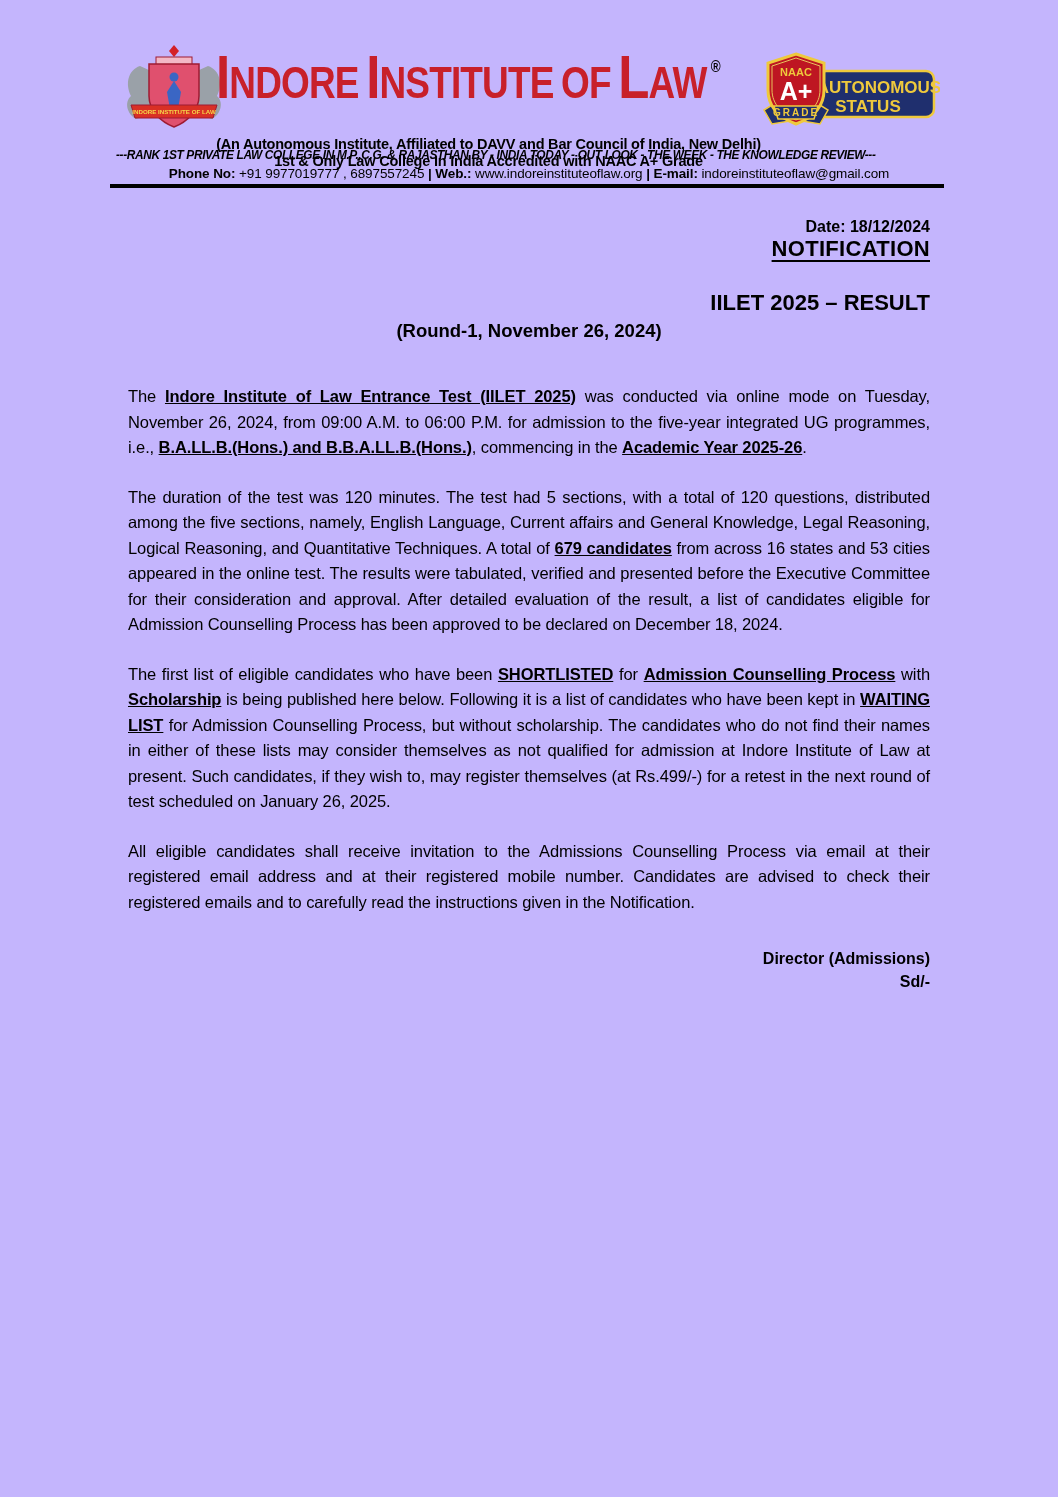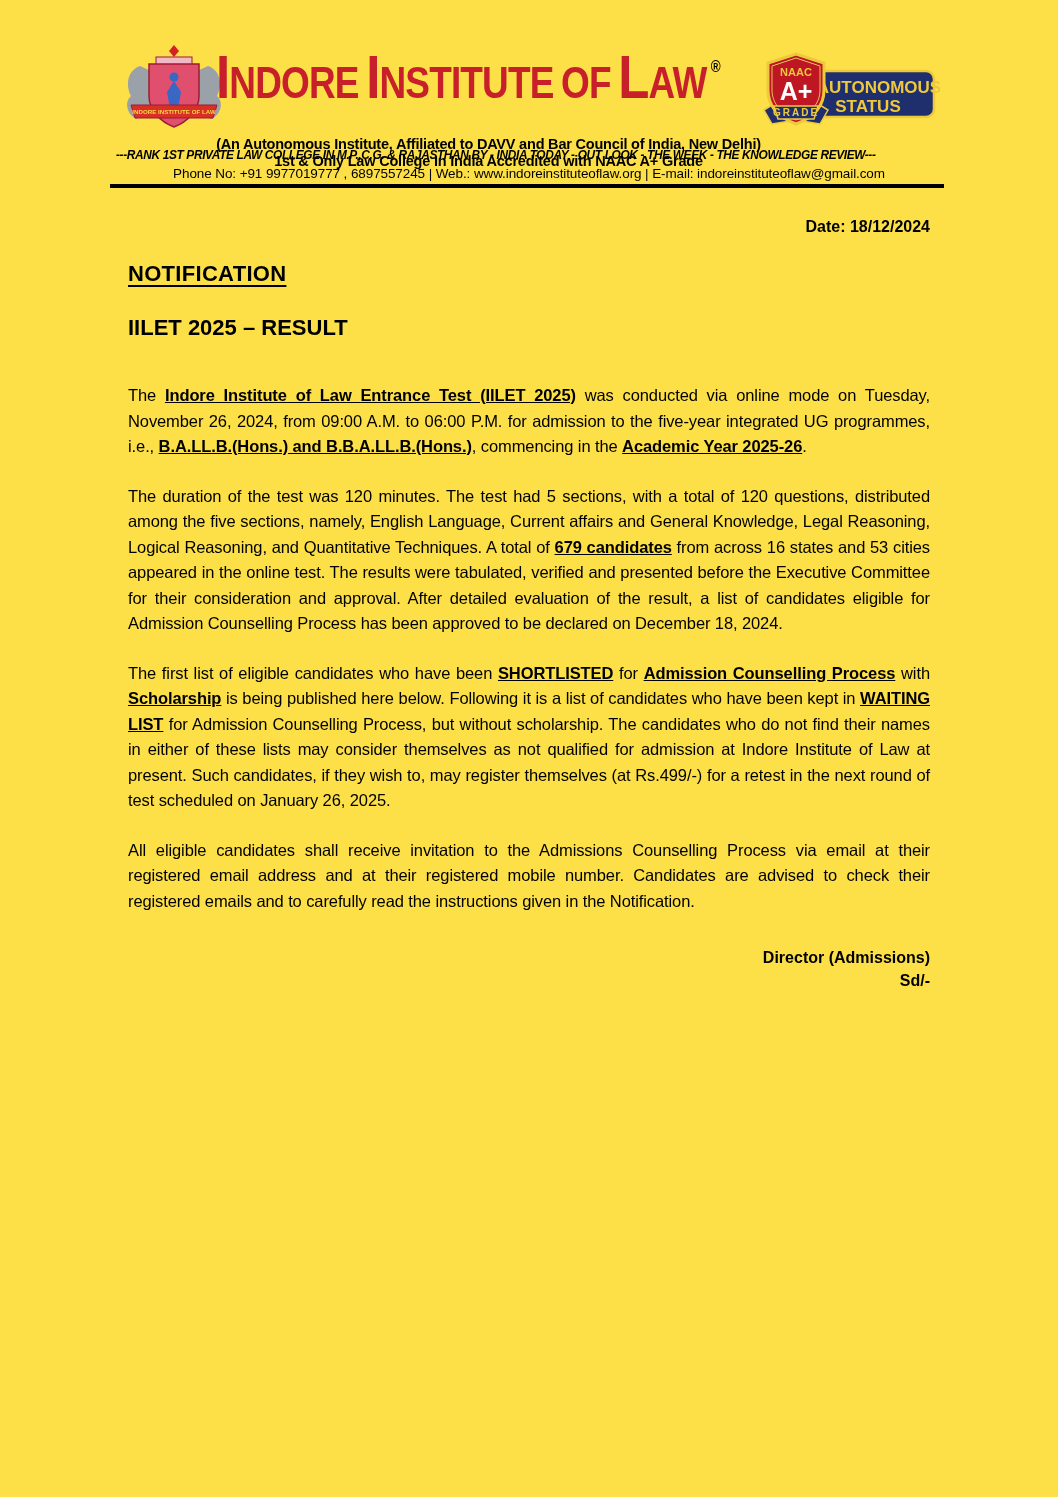--- a/index.html
+++ b/index.html
@@ -1,21 +1,21 @@
 <!DOCTYPE html>
 <html style="--brand-red: #C8202A; --badge-red: #BE1622; --badge-navy: #1F2F6E; --badge-gold: #EFC93C; --crest-pink: #E0506E; --crest-blue: #3A66C4;"><head>
 <meta charset="utf-8">
 <style>
   html, body { margin: 0; padding: 0; background: #ffffff; }
   body {
     width: 1058px; height: 1497px;
     font-family: "Liberation Sans", "DejaVu Sans", sans-serif;
     color: #000; position: relative;
   }
-  .page { position: relative; width: 1058px; height: 1497px; background: #fde047; overflow: hidden; }
+  .page { position: relative; width: 1058px; height: 1497px; background: #c4b5fd; overflow: hidden; }
 
   
   .crest { position: absolute; left: 118px; top: 44px; width: 112px; height: 88px; }
   .title-block { position: absolute; left: 216px; top: 48px; width: 545px; text-align: center; }
   .institute-name {
     color: var(--brand-red, #C8202A);
     font-weight: bold; font-size: 44px; line-height: 58px;
     white-space: nowrap; letter-spacing: -1px;
     transform: scaleX(0.84); transform-origin: left top;
     text-align: left;
@@ -33,32 +33,32 @@
   .rank-line {
     position: absolute; left: 116px; top: 147px; width: 830px;
     font-weight: bold; font-style: italic; font-size: 13.5px;
     white-space: nowrap; letter-spacing: -0.4px;
     transform: scaleX(0.88); transform-origin: left top;
   }
   .contact-line {
     position: absolute; left: 0; top: 166px; width: 1058px;
     text-align: center; font-size: 13.5px; letter-spacing: -0.1px;
   }
-  .contact-line .lbl { font-weight: normal; text-align: center; }
+  .contact-line .lbl { font-weight: bold; text-align: center; }
   .separator { position: absolute; left: 110px; top: 184px; width: 834px; height: 4px; background: #000; }
 
   
   .doc { position: absolute; left: 128px; top: 206px; width: 802px; }
   .date-line { text-align: right; font-weight: bold; font-size: 16px; line-height: 19px; margin-top: 11px; }
   .doc-title {
-    text-align: left; font-weight: bold; font-size: 22px; line-height: 26px;
-    margin-top: 25px; letter-spacing: 0.3px;
+    text-align: right; font-weight: bold; font-size: 22px; line-height: 26px;
+    letter-spacing: 0.3px;
     text-decoration: underline; text-decoration-thickness: 2px; text-underline-offset: 4px;
   }
-  .result-title { text-align: left; font-weight: bold; font-size: 22px; line-height: 26px; margin-top: 28px; }
+  .result-title { text-align: right; font-weight: bold; font-size: 22px; line-height: 26px; margin-top: 28px; }
   .result-subtitle { text-align: center; font-weight: bold; font-size: 18.5px; line-height: 22px; margin-top: 4px; }
 
   .paras { margin-top: 42px; }
   .paras p {
     font-size: 16.5px; line-height: 25.5px; text-align: justify;
     margin: 0 0 24px 0; letter-spacing: -0.1px;
   }
   .paras .b { font-weight: bold; text-decoration: underline; }
 
   .sig-block { margin-top: 32px; text-align: right; font-weight: bold; font-size: 16px; line-height: 23px; }
@@ -125,20 +125,21 @@
     <div class="contact-line"><span class="lbl">Phone No:</span><span> +91 9977019777 , 6897557245 </span><span class="lbl">| </span><span class="lbl">Web.:</span><span> www.indoreinstituteoflaw.org </span><span class="lbl">| </span><span class="lbl">E-mail:</span><span> indoreinstituteoflaw@gmail.com</span></div>
 
     <div class="separator"></div>
   </header>
 
   <main class="doc">
     <div class="date-line"><span>Date: </span><span>18/12/2024</span></div>
 
     <div class="doc-title">NOTIFICATION</div>
     <div class="result-title">IILET 2025 – RESULT</div>
+    <div class="result-subtitle">(Round-1, November 26, 2024)</div>
 
     <div class="paras">
         <p><span>The </span><span class="b">Indore Institute of Law Entrance Test (IILET 2025)</span><span> was conducted via online mode on Tuesday, November 26, 2024, from 09:00 A.M. to 06:00 P.M. for admission to the five-year integrated UG programmes, i.e., </span><span class="b">B.A.LL.B.(Hons.) and B.B.A.LL.B.(Hons.)</span><span>, commencing in the </span><span class="b">Academic Year 2025-26</span><span>.</span></p>
         <p><span>The duration of the test was 120 minutes. The test had 5 sections, with a total of 120 questions, distributed among the five sections, namely, English Language, Current affairs and General Knowledge, Legal Reasoning, Logical Reasoning, and Quantitative Techniques. A total of </span><span class="b">679 candidates</span><span> from across 16 states and 53 cities appeared in the online test. The results were tabulated, verified and presented before the Executive Committee for their consideration and approval. After detailed evaluation of the result, a list of candidates eligible for Admission Counselling Process has been approved to be declared on December 18, 2024.</span></p>
         <p><span>The first list of eligible candidates who have been </span><span class="b">SHORTLISTED</span><span> for </span><span class="b">Admission Counselling Process</span><span> with </span><span class="b">Scholarship</span><span> is being published here below. Following it is a list of candidates who have been kept in </span><span class="b">WAITING LIST</span><span> for Admission Counselling Process, but without scholarship. The candidates who do not find their names in either of these lists may consider themselves as not qualified for admission at Indore Institute of Law at present. Such candidates, if they wish to, may register themselves (at Rs.499/-) for a retest in the next round of test scheduled on January 26, 2025.</span></p>
         <p><span>All eligible candidates shall receive invitation to the Admissions Counselling Process via email at their registered email address and at their registered mobile number. Candidates are advised to check their registered emails and to carefully read the instructions given in the Notification.</span></p>
       </div>
 
     <div class="sig-block">
       <div>Director (Admissions)</div>

